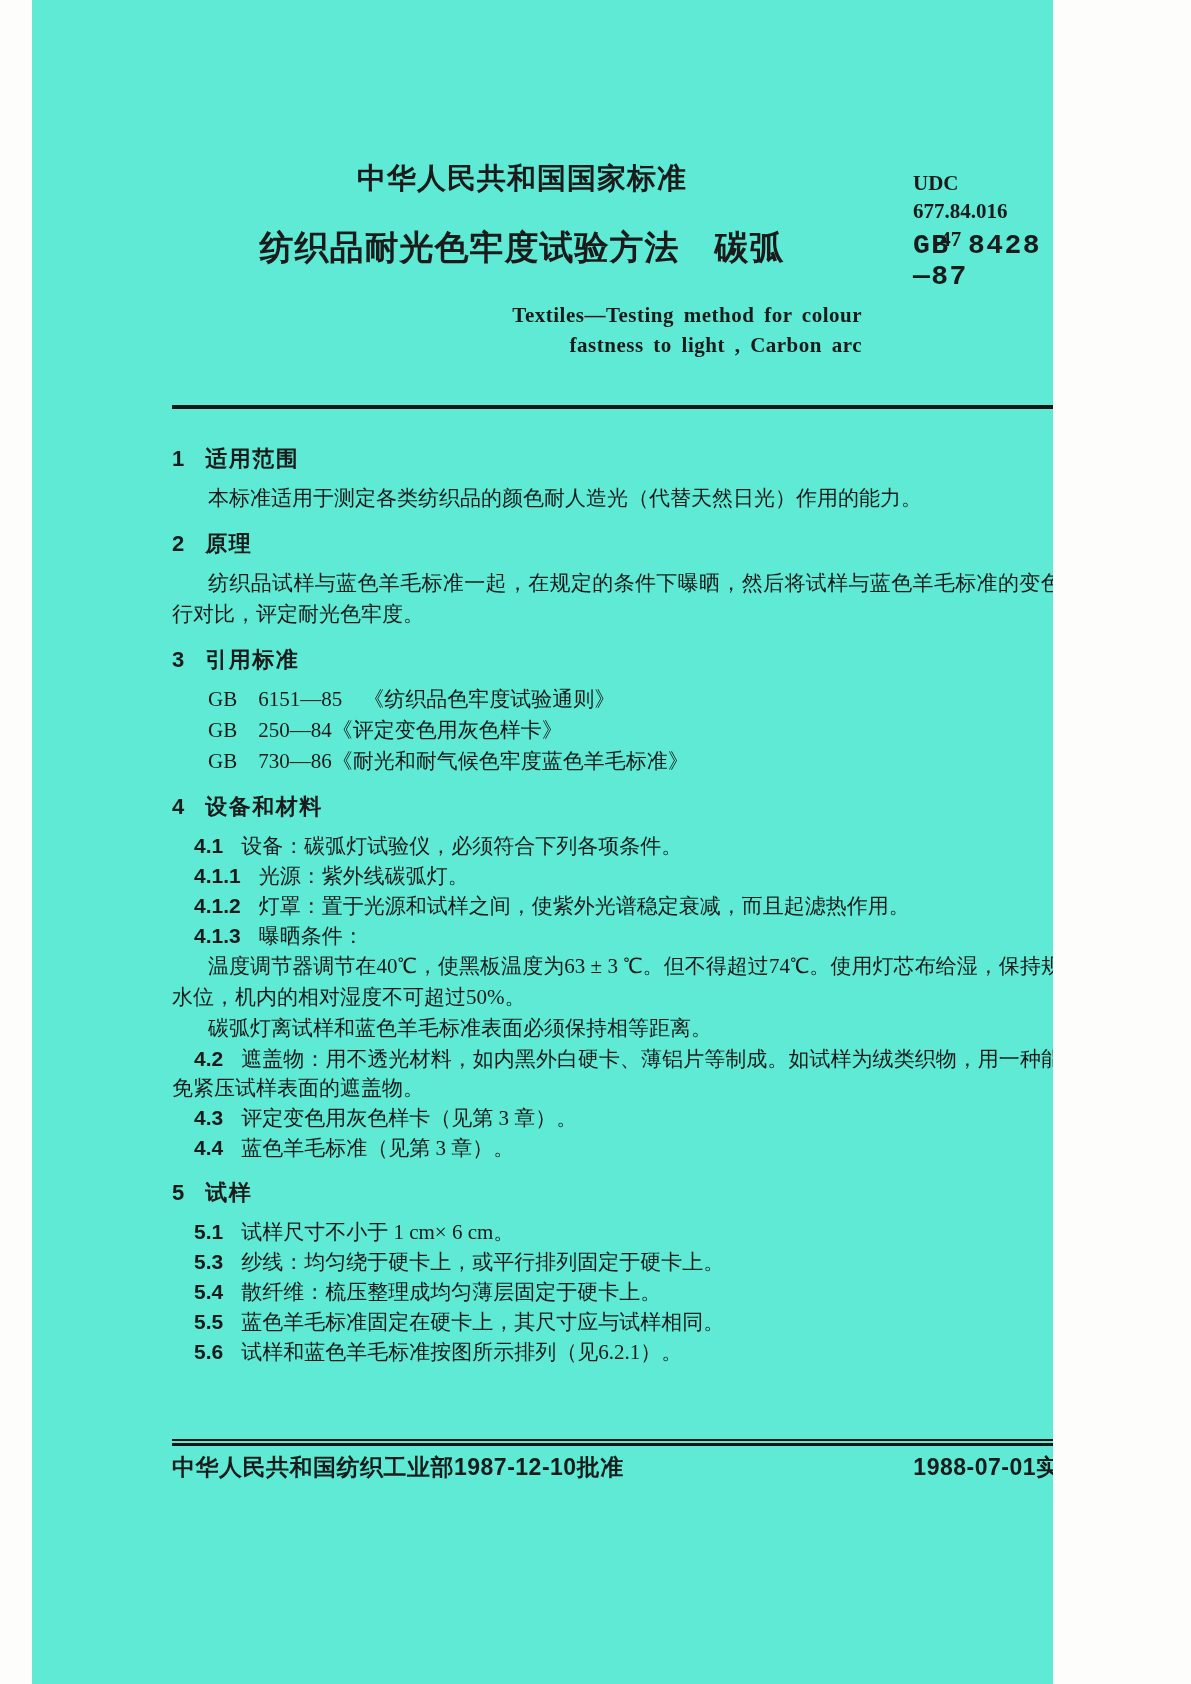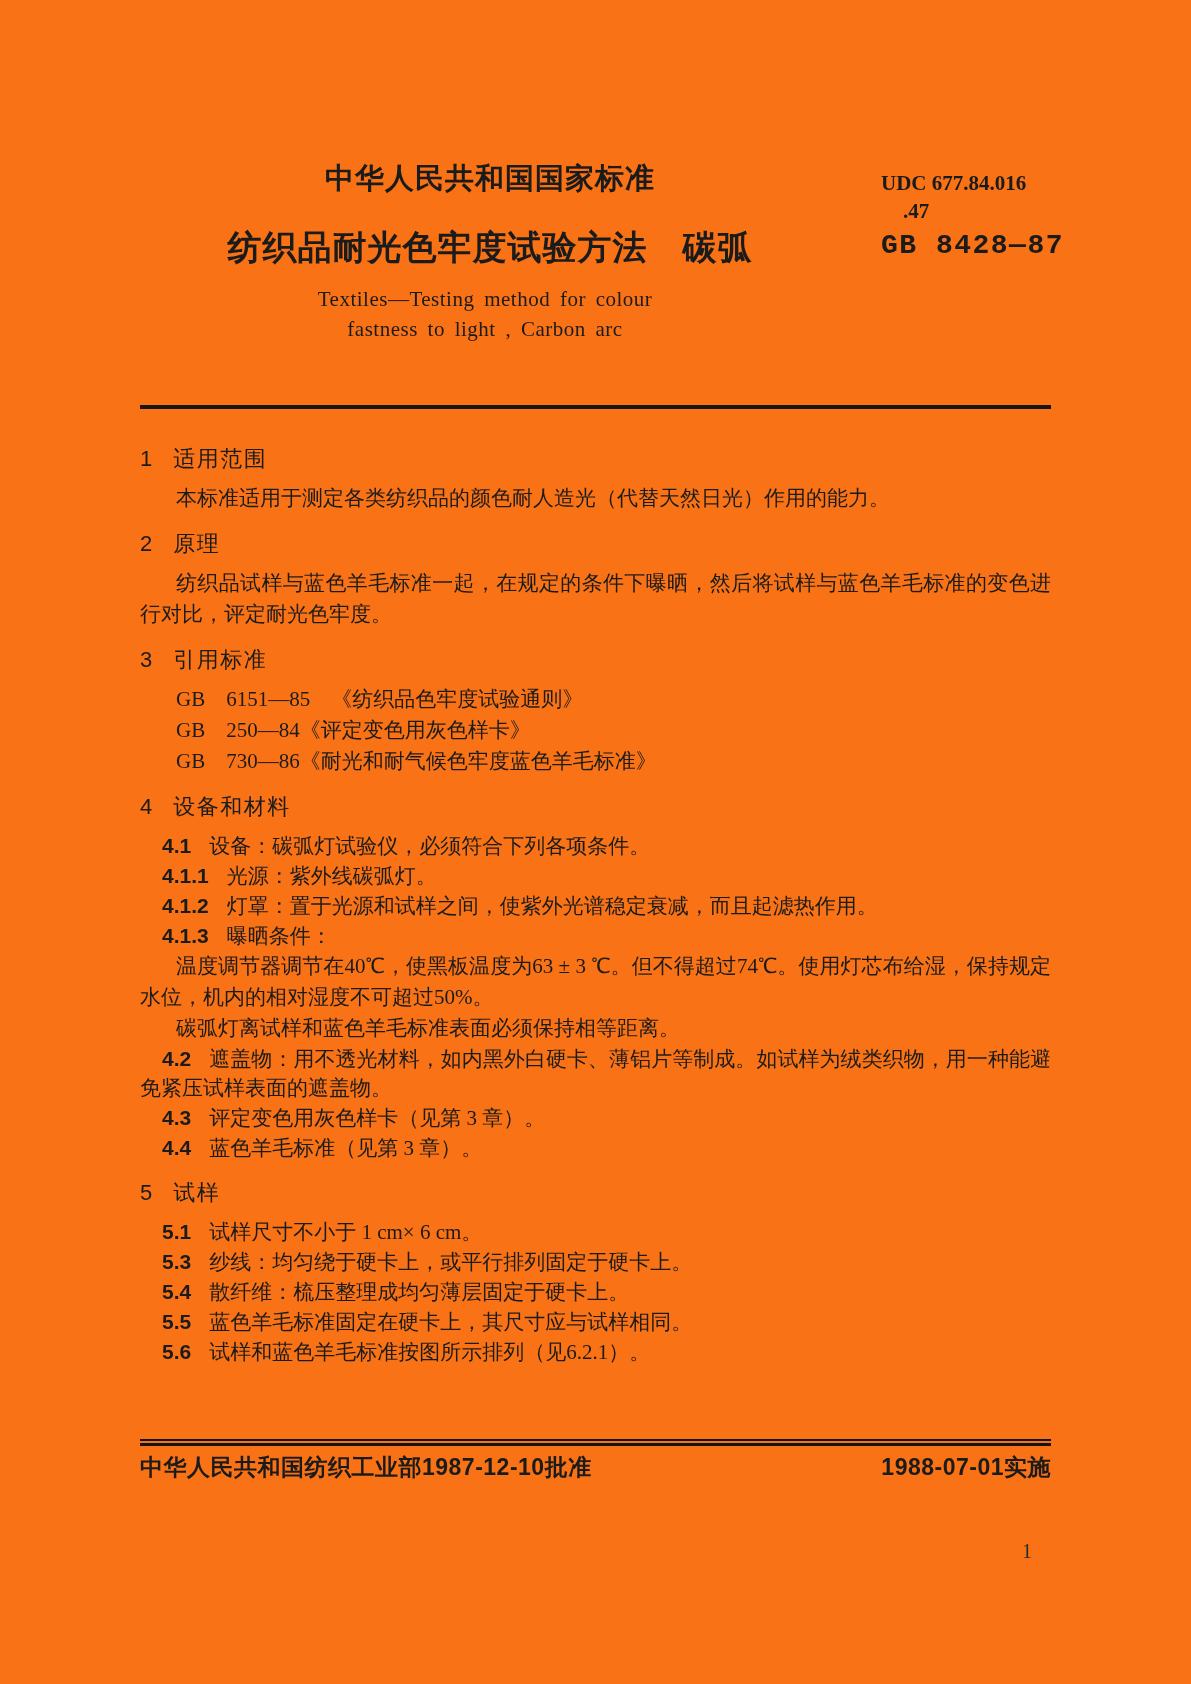--- a/index.html
+++ b/index.html
@@ -1,36 +1,36 @@
 <!DOCTYPE html>
 <html><head>
 <meta charset="utf-8">
 <style>
   html,body{margin:0;padding:0;}
   body{width:1191px;height:1684px;background:#fdfdfb;}
-  .page{position:relative;width:1191px;height:1684px;background:#f97316;color:#1b1b1b;overflow:hidden;}
+  .page{position:relative;width:1021px;height:1684px;background:#5eead4;color:#1b1b1b;overflow:hidden;margin-left:32px;}
 
   .std-label{position:absolute;left:140px;top:159px;width:700px;text-align:center;
     font-family:"Liberation Sans",sans-serif;font-weight:bold;font-size:29px;letter-spacing:1px;}
   .udc{position:absolute;left:881px;top:169px;
     font-family:"Liberation Serif",serif;font-weight:bold;font-size:21px;line-height:28px;}
   .udc-l2{padding-left:22px;}
   .title-cn{position:absolute;left:140px;top:225px;width:700px;text-align:center;
     font-family:Liberation Serif, serif;font-weight:bold;font-size:34px;letter-spacing:1px;}
   .gb-code{position:absolute;left:881px;top:230px;
     font-family:Liberation Mono, monospace;font-weight:bold;font-size:28px;letter-spacing:1.5px;}
-  .title-en{position:absolute;left:140px;top:284px;width:690px;text-align:center;
-    font-family:"Liberation Serif",serif;font-weight:normal;font-size:21px;line-height:30px;
+  .title-en{position:absolute;left:140px;top:300px;width:690px;text-align:right;
+    font-family:"Liberation Serif",serif;font-weight:bold;font-size:21px;line-height:30px;
     word-spacing:4px;letter-spacing:0.5px;}
   .top-rule{position:absolute;left:140px;top:405px;width:911px;height:4px;background:#161616;}
 
   .content{position:absolute;left:140px;top:409px;width:911px;
     font-family:"Liberation Serif",serif;font-size:21px;}
   .content p{margin:0;}
-  .sec-heading{font-family:"Liberation Sans",sans-serif;font-weight:normal;font-size:22px;
+  .sec-heading{font-family:"Liberation Sans",sans-serif;font-weight:bold;font-size:22px;
     line-height:32px;margin:14px 0 8px 0 !important;letter-spacing:1.5px;}
   .sec-heading.first{margin-top:34px !important;}
   .sec-num{display:inline-block;margin-right:21px;letter-spacing:0;}
   .para{line-height:31px;text-indent:36px;text-align:justify;}
   .clause{line-height:29px;text-indent:22px;text-align:justify;}
   .clause-num{font-family:"Liberation Sans",sans-serif;font-weight:bold;font-size:21px;margin-right:18px;}
   .ref{line-height:31px;padding-left:36px;}
 
   .footer-rule{position:absolute;left:140px;top:1439px;width:911px;}
   .footer-rule .r1{height:2px;background:#141414;}

